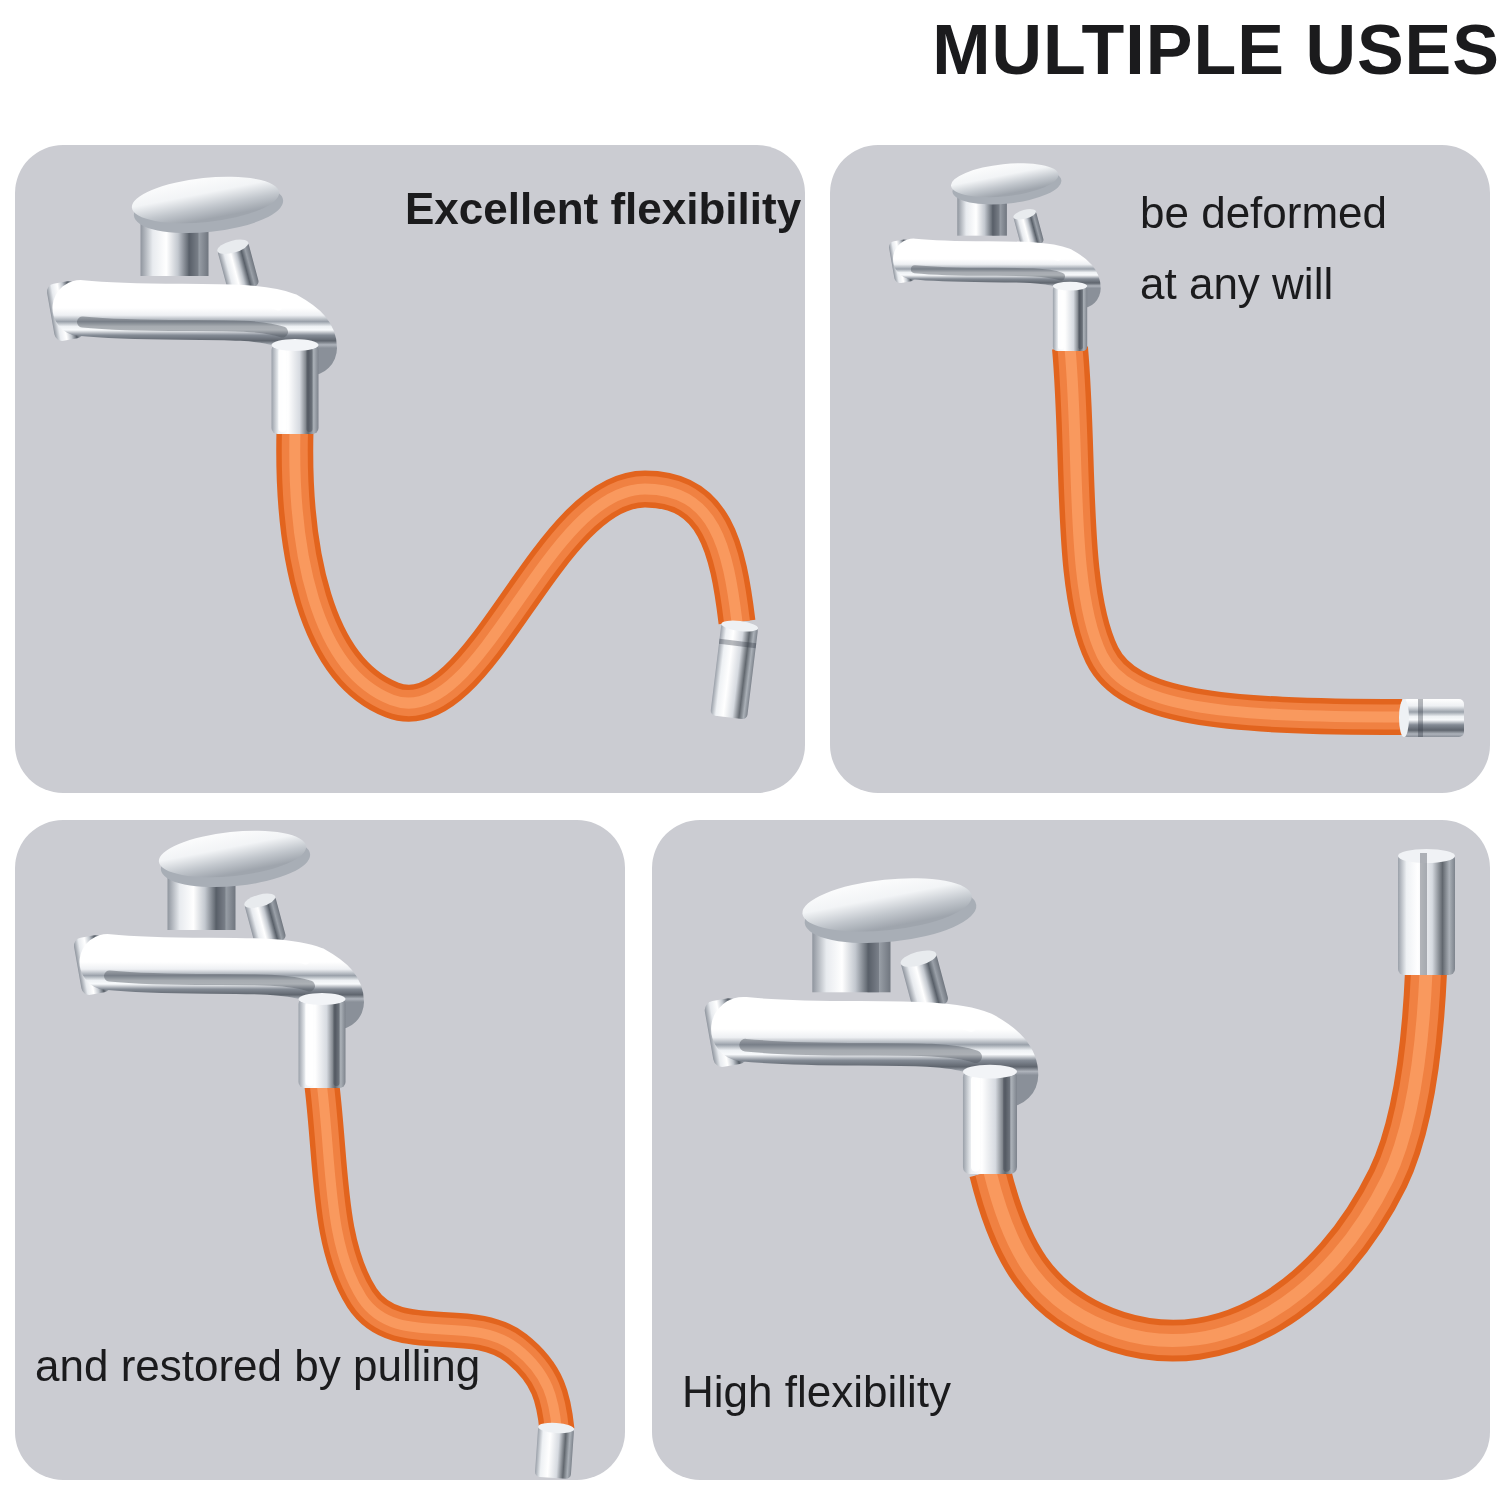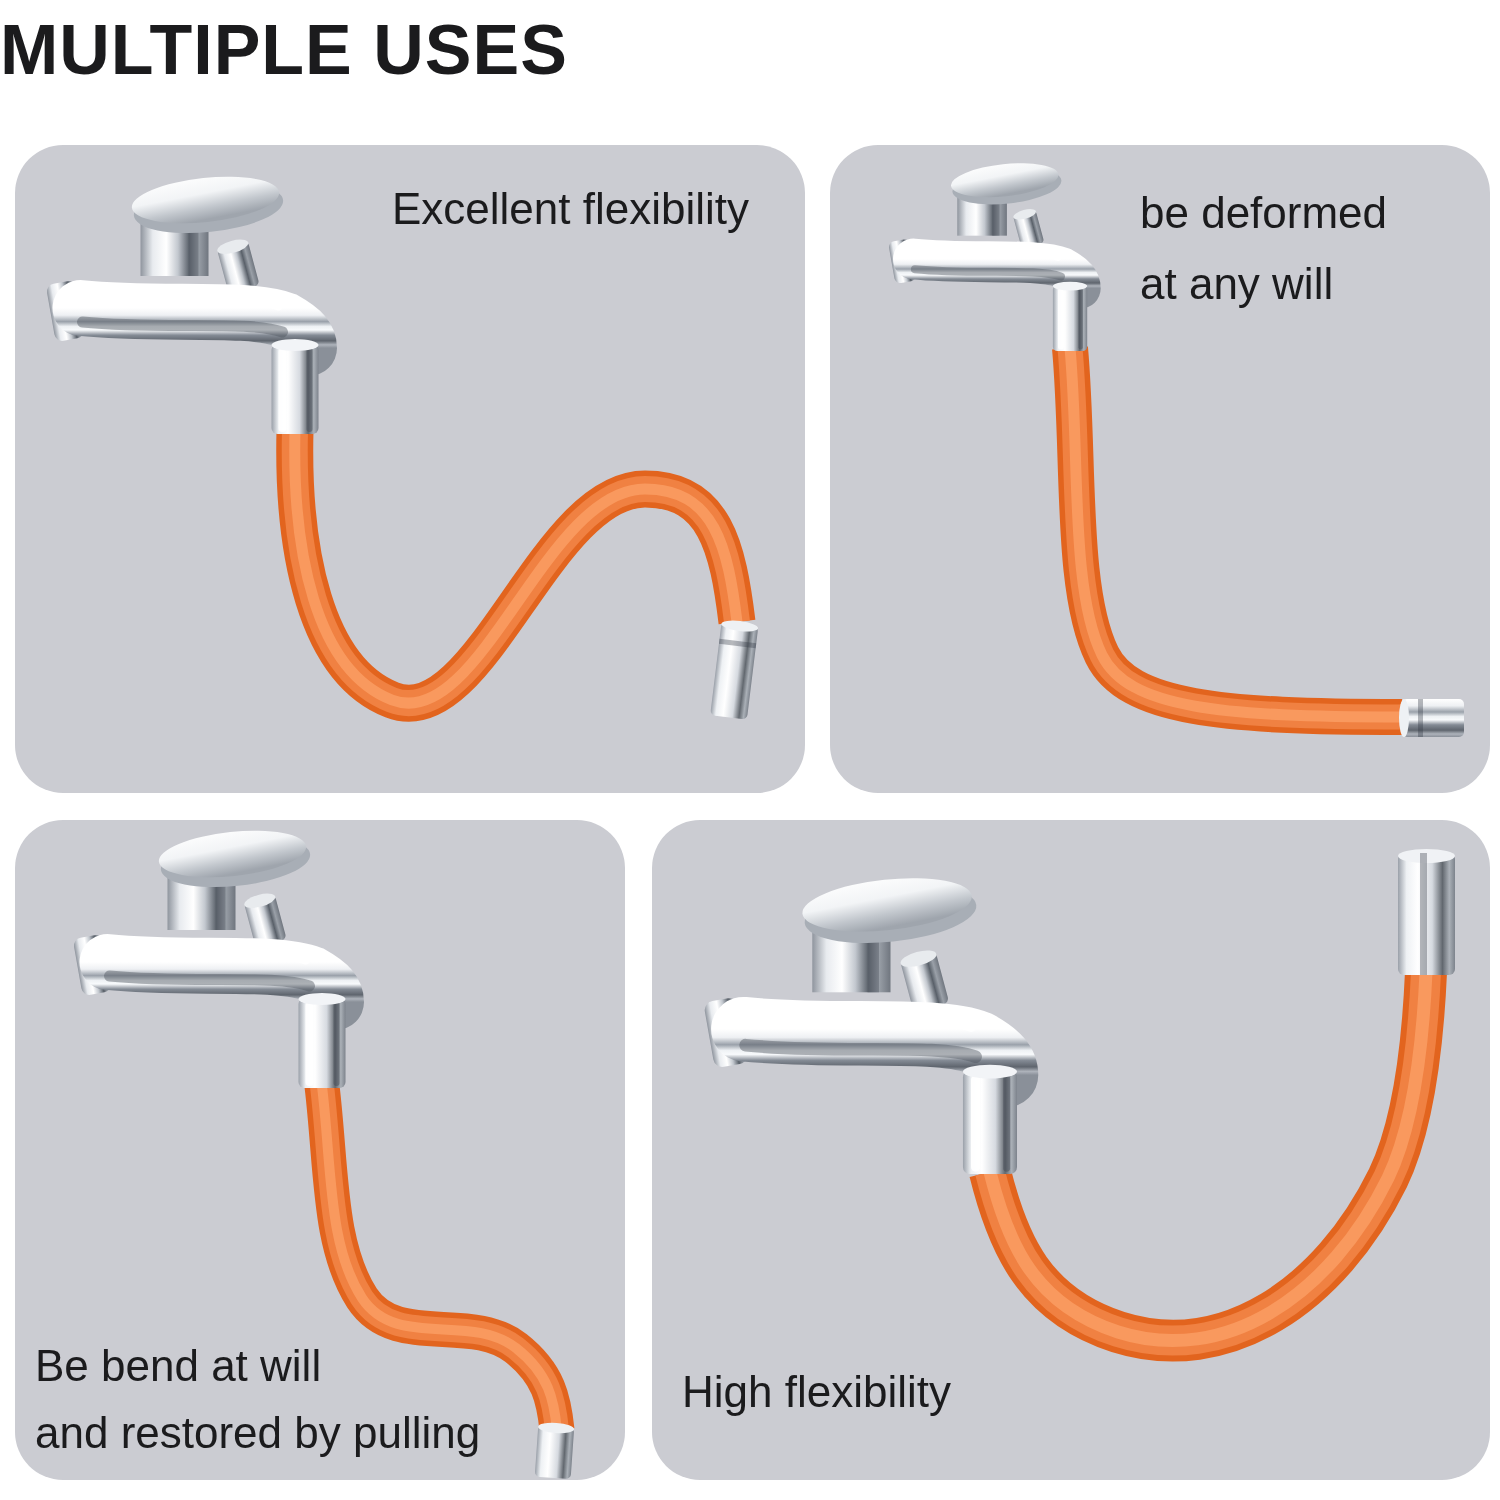--- a/index.html
+++ b/index.html
@@ -1,26 +1,26 @@
 <!DOCTYPE html>
 <html style="--page-bg: #ffffff; --panel-bg: #cbccd2; --text: #1b1b1d; --hose-edge: #e2641e; --hose-orange: #f08142; --hose-highlight: #f9995e;"><head>
 <meta charset="utf-8">
 <style>
   html,body{margin:0;padding:0;background:var(--page-bg,#fff);}
   .canvas{position:relative;width:1500px;height:1500px;background:var(--page-bg,#fff);overflow:hidden;
           font-family:"Liberation Sans","DejaVu Sans",sans-serif;}
-  .title{position:absolute;left:0;right:0;top:10px;margin:0;text-align:left;
+  .title{position:absolute;left:0;right:0;top:10px;margin:0;text-align:right;
          font-size:70px;font-weight:bold;letter-spacing:1px;color:var(--text,#1b1b1d);}
   .panel{position:absolute;background:var(--panel-bg,#cbccd2);border-radius:48px;}
   .panel.tl{left:15px;top:145px;width:790px;height:648px;}
   .panel.tr{left:830px;top:145px;width:660px;height:648px;}
   .panel.bl{left:15px;top:820px;width:610px;height:660px;}
   .panel.br{left:652px;top:820px;width:838px;height:660px;}
   .caption{position:absolute;color:var(--text,#1b1b1d);font-size:44px;font-weight:400;}
-  .cap-tl{left:392px;top:174px;line-height:70px;}
+  .cap-tl{left:405px;top:174px;line-height:70px;font-weight:bold;}
   .cap-tr{left:1140px;top:177px;line-height:71px;}
   .cap-bl{left:35px;top:1332px;line-height:67px;}
   .cap-br{left:682px;top:1358px;line-height:67px;}
   .caption span{display:block;}
   svg.overlay{position:absolute;left:0;top:0;pointer-events:none;}
 </style>
 </head>
 <body>
 
 <div class="canvas">
@@ -33,21 +33,20 @@
   <div class="panel br"></div>
 
   <div class="caption cap-tl">
     <span>Excellent flexibility</span>
   </div>
   <div class="caption cap-tr">
     <span>be deformed</span>
     <span>at any will</span>
   </div>
   <div class="caption cap-bl">
-    <span>Be bend at will</span>
     <span>and restored by pulling</span>
   </div>
   <div class="caption cap-br">
     <span>High flexibility</span>
   </div>
 
   <svg class="overlay" width="1500" height="1500" viewBox="0 0 1500 1500">
     <defs>
       <linearGradient id="chromeV" x1="0" y1="0" x2="0" y2="1">
         <stop offset="0" stop-color="#ffffff"></stop>

